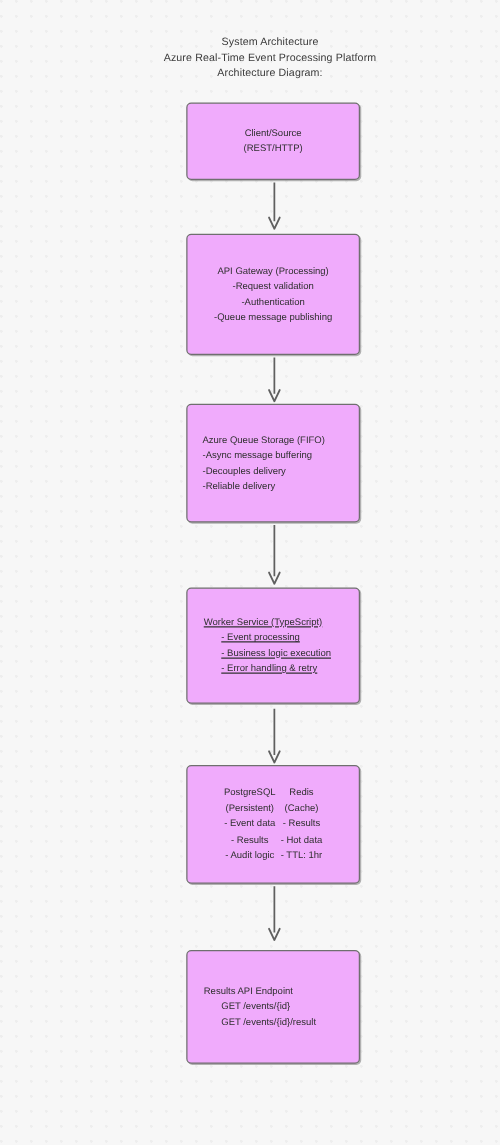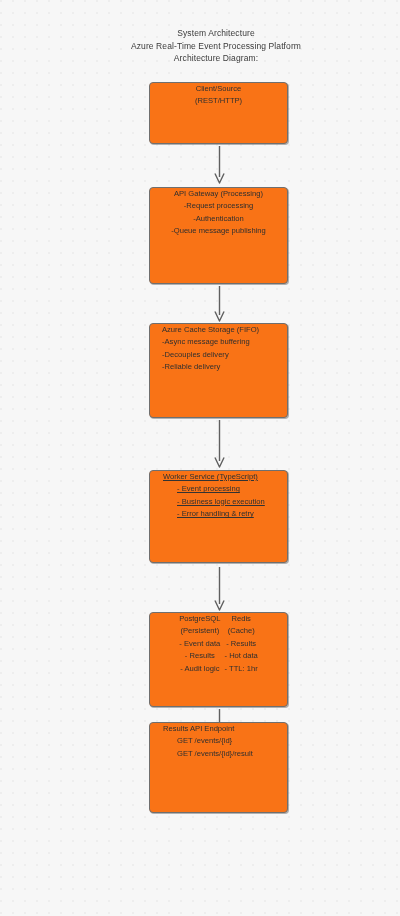--- a/index.html
+++ b/index.html
@@ -38,26 +38,27 @@
     color: #3a3a3a;
     letter-spacing: 0.1px;
     white-space: nowrap;
   }
   
   .node {
     position: absolute;
     left: 133px;
     width: 139px;
     box-sizing: border-box;
-    background: #f97316;
+    background: #f0abfc;
     border: 1px solid #6f6f6f;
     border-radius: 4px;
     box-shadow: 1px 1px 0 rgba(90,90,90,0.45);
     display: flex;
     flex-direction: column;
+    justify-content: center;
   }
   .node-body {
     padding: 0 7px;
   }
   .node-line {
     font-size: 7.6px;
     line-height: 12.4px;
     color: #2f2f2f;
     white-space: nowrap;
   }
@@ -102,36 +103,36 @@
   <div class="arrow" style="top:146px; height:38px;">
     <svg width="11" height="38" viewBox="0 0 11 38">
       <line x1="5.5" y1="0" x2="5.5" y2="31" stroke="#5f5f5f" stroke-width="1.4"></line>
       <path d="M1.2 28 L5.5 37 L9.8 28" fill="none" stroke="#5f5f5f" stroke-width="1.4" stroke-linecap="round" stroke-linejoin="round"></path>
     </svg>
   </div>
 
   <div class="node center" style="top:187px; height:97px;">
     <div class="node-body">
       <div class="node-line">API Gateway (Processing)</div>
-      <div class="node-line">-Request processing</div>
+      <div class="node-line">-Request validation</div>
       <div class="node-line">-Authentication</div>
       <div class="node-line">-Queue message publishing</div>
     </div>
   </div>
 
   <div class="arrow" style="top:286px; height:36px;">
     <svg width="11" height="36" viewBox="0 0 11 36">
       <line x1="5.5" y1="0" x2="5.5" y2="29" stroke="#5f5f5f" stroke-width="1.4"></line>
       <path d="M1.2 26 L5.5 35 L9.8 26" fill="none" stroke="#5f5f5f" stroke-width="1.4" stroke-linecap="round" stroke-linejoin="round"></path>
     </svg>
   </div>
 
   <div class="node left" style="top:323px; height:95px;">
     <div class="node-body">
-      <div class="node-line">Azure Cache Storage (FIFO)</div>
+      <div class="node-line">Azure Queue Storage (FIFO)</div>
       <div class="node-line">-Async message buffering</div>
       <div class="node-line">-Decouples delivery</div>
       <div class="node-line">-Reliable delivery</div>
     </div>
   </div>
 
   <div class="arrow" style="top:420px; height:48px;">
     <svg width="11" height="48" viewBox="0 0 11 48">
       <line x1="5.5" y1="0" x2="5.5" y2="41" stroke="#5f5f5f" stroke-width="1.4"></line>
       <path d="M1.2 38 L5.5 47 L9.8 38" fill="none" stroke="#5f5f5f" stroke-width="1.4" stroke-linecap="round" stroke-linejoin="round"></path>
@@ -173,21 +174,21 @@
     </div>
   </div>
 
   <div class="arrow" style="top:709px; height:44px;">
     <svg width="11" height="44" viewBox="0 0 11 44">
       <line x1="5.5" y1="0" x2="5.5" y2="37" stroke="#5f5f5f" stroke-width="1.4"></line>
       <path d="M1.2 34 L5.5 43 L9.8 34" fill="none" stroke="#5f5f5f" stroke-width="1.4" stroke-linecap="round" stroke-linejoin="round"></path>
     </svg>
   </div>
 
-  <div class="node indent" style="top:722px; height:91px;">
+  <div class="node indent" style="top:760px; height:91px;">
     <div class="node-body">
       <div class="node-line">Results API Endpoint</div>
       <div class="node-line sub">GET /events/{id}</div>
       <div class="node-line sub">GET /events/{id}/result</div>
     </div>
   </div>
 
 </div>
 
 </body></html>

